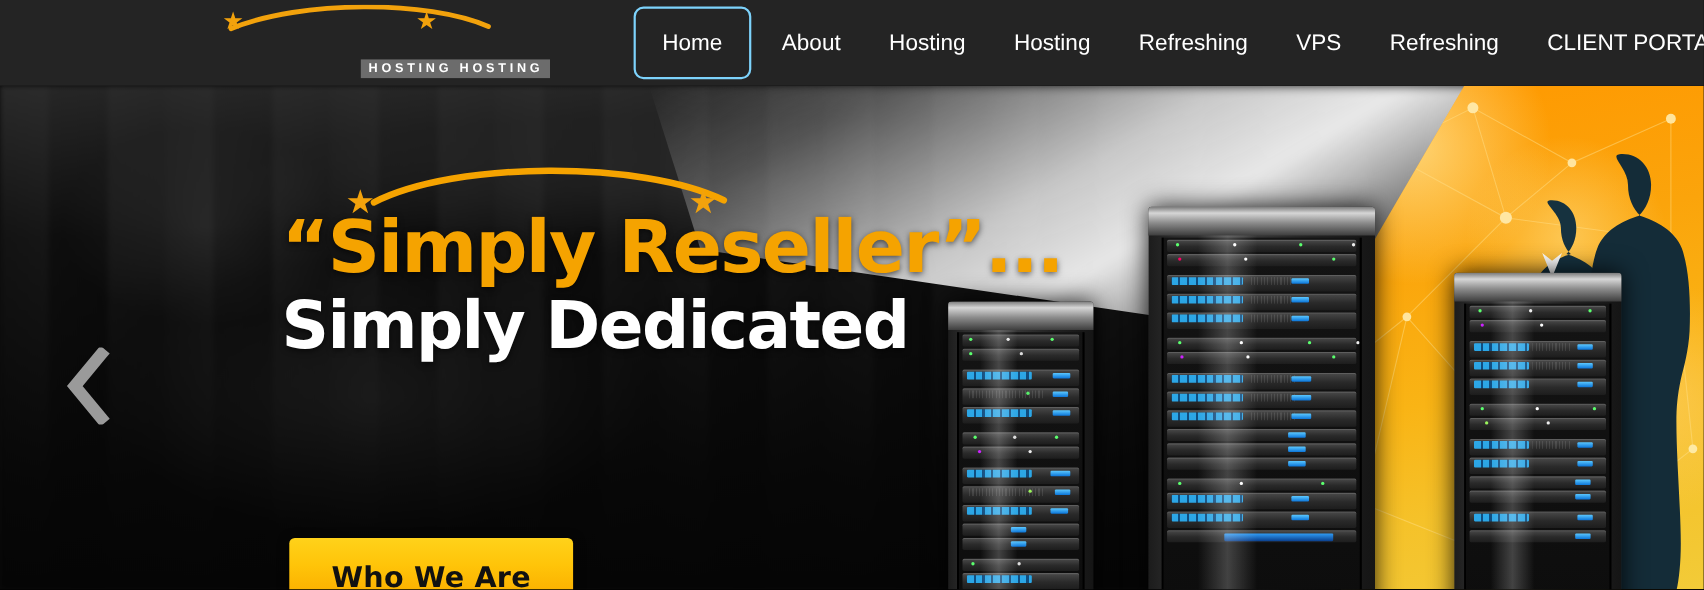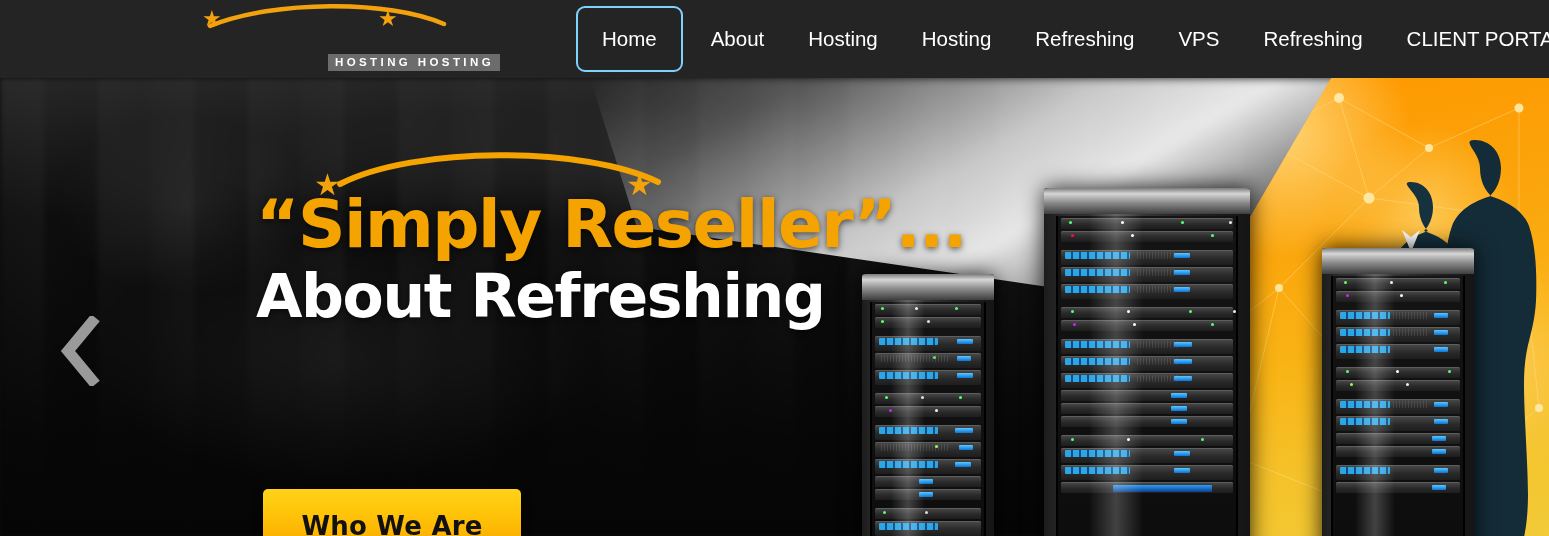--- a/index.html
+++ b/index.html
@@ -501,19 +501,19 @@
       </svg>
     </div>
 
     <div class="headline">
       <svg class="swoosh" viewBox="0 0 330 44">
         <path d="M6 40 C80 2, 250 2, 324 38" stroke="#F5A300" stroke-width="6" fill="none" stroke-linecap="round"></path>
       </svg>
       <span class="hl-star a">★</span>
       <span class="hl-star b">★</span>
       <div class="hl1">“Simply Reseller”...</div>
-      <div class="hl2">About Refreshing</div>
+      <div class="hl2">Simply Dedicated</div>
     </div>
 
     <button class="cta">Who We Are</button>
 
   </section>
 </div>
 
 </body></html>

